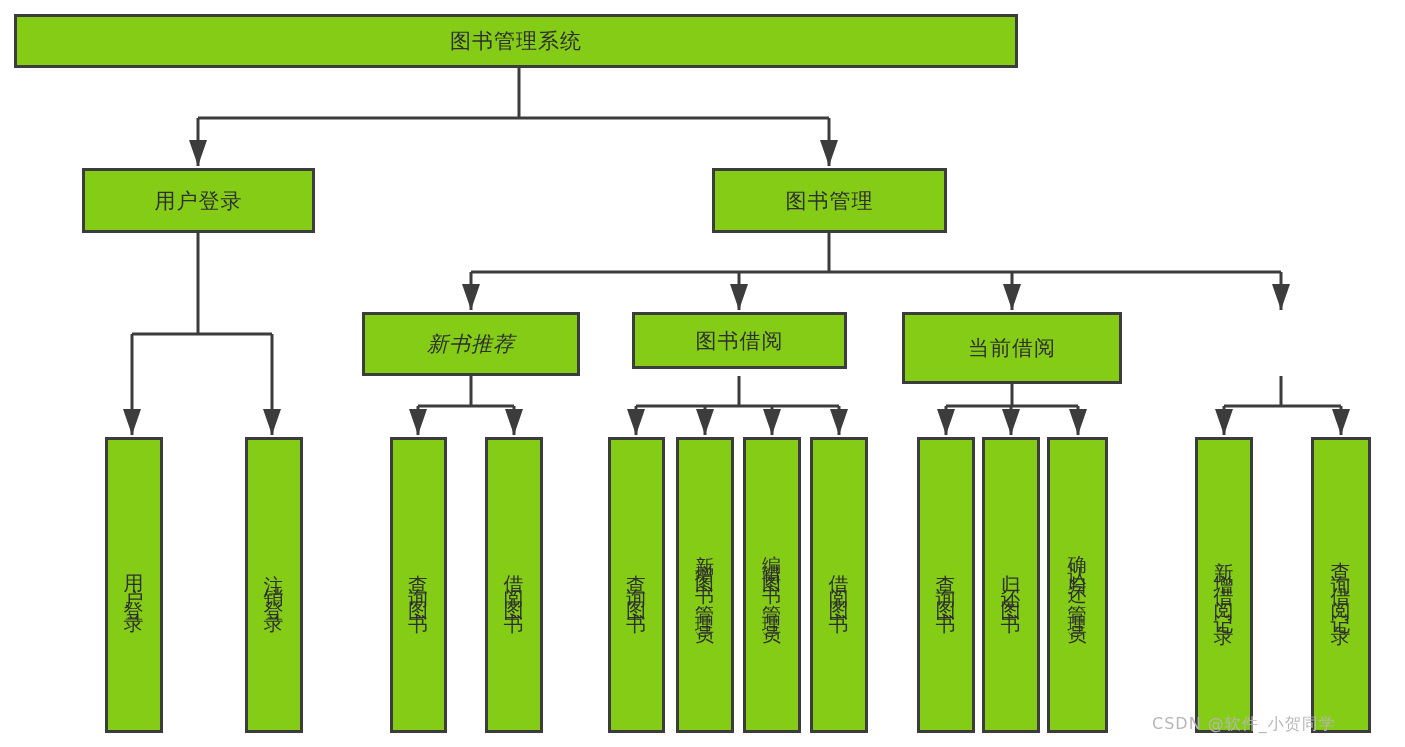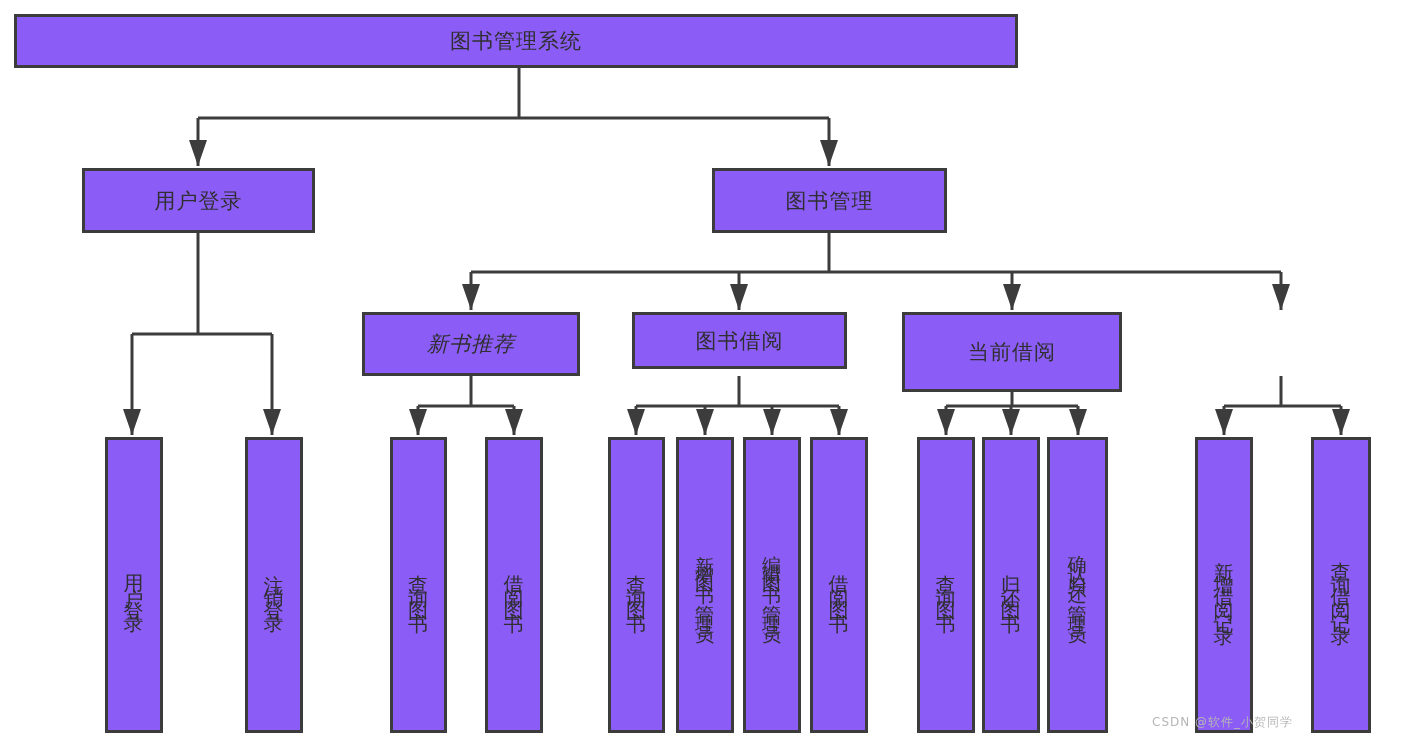--- a/index.html
+++ b/index.html
@@ -2,58 +2,58 @@
 <html><head>
 <meta charset="utf-8">
 <style>
   html,body{margin:0;padding:0;background:#ffffff;}
   .stage{
     position:relative;width:1405px;height:747px;background:#ffffff;overflow:hidden;
     font-family:"DejaVu Sans","Liberation Sans",sans-serif;
   }
   .wires{position:absolute;left:0;top:0;}
   .box{
-    position:absolute;box-sizing:border-box;background:#8b5cf6;
+    position:absolute;box-sizing:border-box;background:#84cc16;
     border:3px solid #3c3c3c;display:flex;align-items:center;justify-content:center;
     color:#2f2f2f;
   }
   .hbox{font-size:21px;letter-spacing:1px;}
   .vbox .vlabel{
     writing-mode:vertical-rl;text-orientation:mixed;
     font-size:20px;line-height:1;letter-spacing:13px;white-space:nowrap;
   }
   .vbox .vlabel.tight{letter-spacing:10px;font-size:19px;}
   
   .b-root   {left:14px; top:14px; width:1004px;height:54px;}
   
   .b-login  {left:82px; top:168px;width:233px; height:65px;}
   .b-mgmt   {left:712px;top:168px;width:235px; height:65px;justify-content:center;}
   
   .b-newbook{left:362px; top:312px;width:218px;height:64px;font-style:italic;}
   .b-borrow {left:632px; top:312px;width:215px;height:57px;}
-  .b-current{left:902px; top:312px;width:220px;height:80px;}
+  .b-current{left:902px; top:312px;width:220px;height:72px;}
   .b-records{left:1172px;top:312px;width:218px;height:64px;}
   
   .leaf{top:437px;height:296px;}
   .l1 {left:105px; width:58px;}
   .l2 {left:245px; width:58px;}
   .l3 {left:390px; width:57px;}
   .l4 {left:485px; width:58px;}
   .l5 {left:608px; width:57px;}
   .l6 {left:676px; width:58px;}
   .l7 {left:743px; width:58px;}
   .l8 {left:810px; width:58px;}
   .l9 {left:917px; width:58px;}
   .l10{left:982px; width:58px;}
   .l11{left:1047px;width:61px;}
   .l12{left:1195px;width:58px;}
   .l13{left:1311px;width:60px;}
   .watermark{
     position:absolute;left:1152px;top:714px;width:250px;
-    font-size:12px;color:#b6b6b6;letter-spacing:1px;white-space:nowrap;
+    font-size:16px;color:#b6b6b6;letter-spacing:1px;white-space:nowrap;
   }
 </style>
 </head>
 <body>
 
 <div class="stage">
 
   <svg class="wires" width="1405" height="747" viewBox="0 0 1405 747">
     <defs>
       <marker id="arrow" markerUnits="userSpaceOnUse" markerWidth="26" markerHeight="18" refX="26" refY="9" orient="auto">

